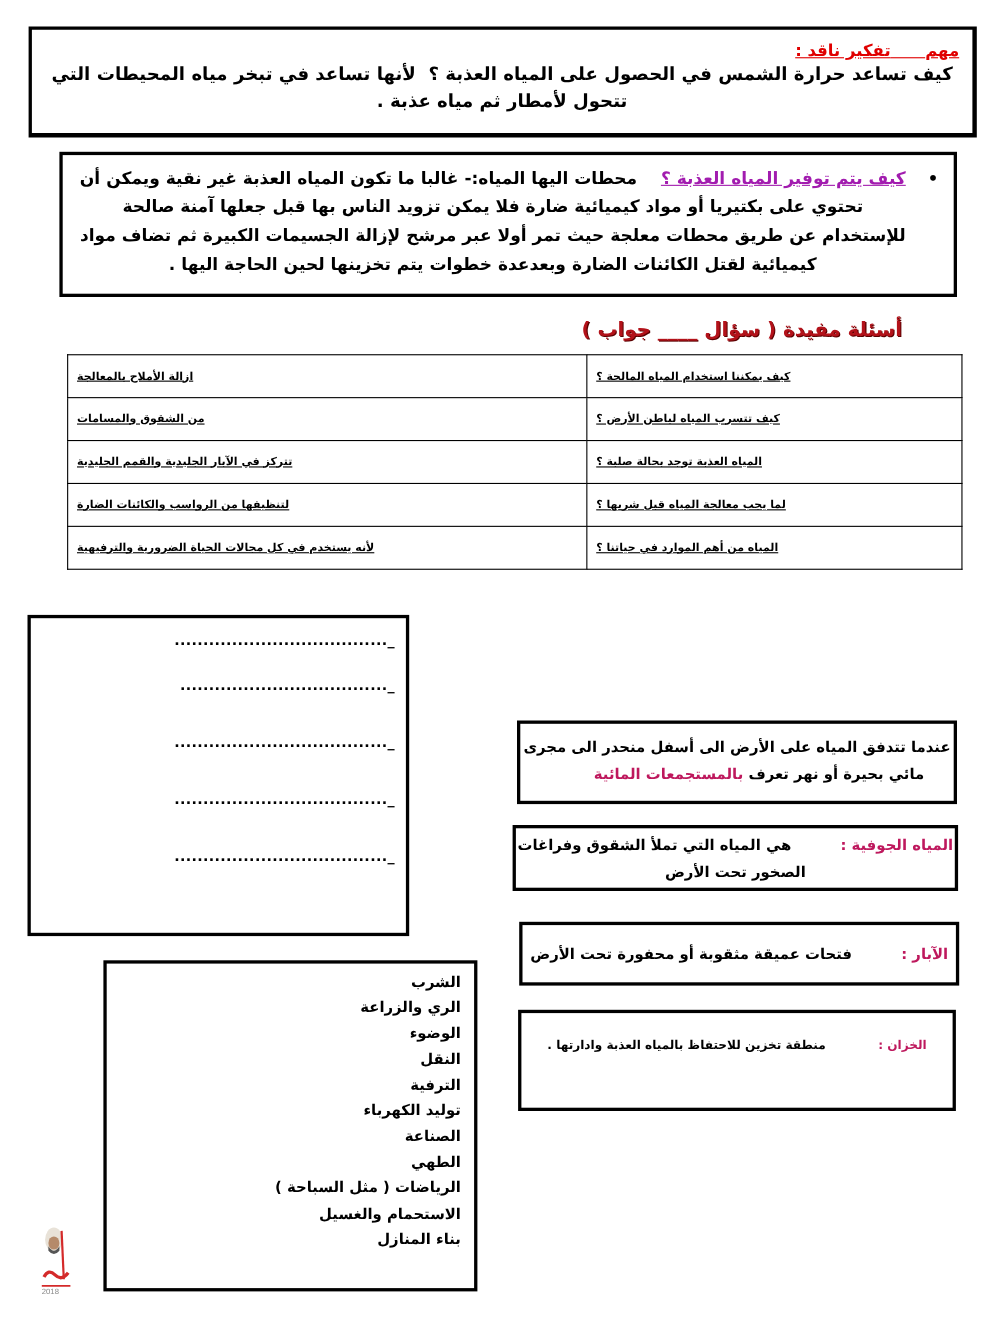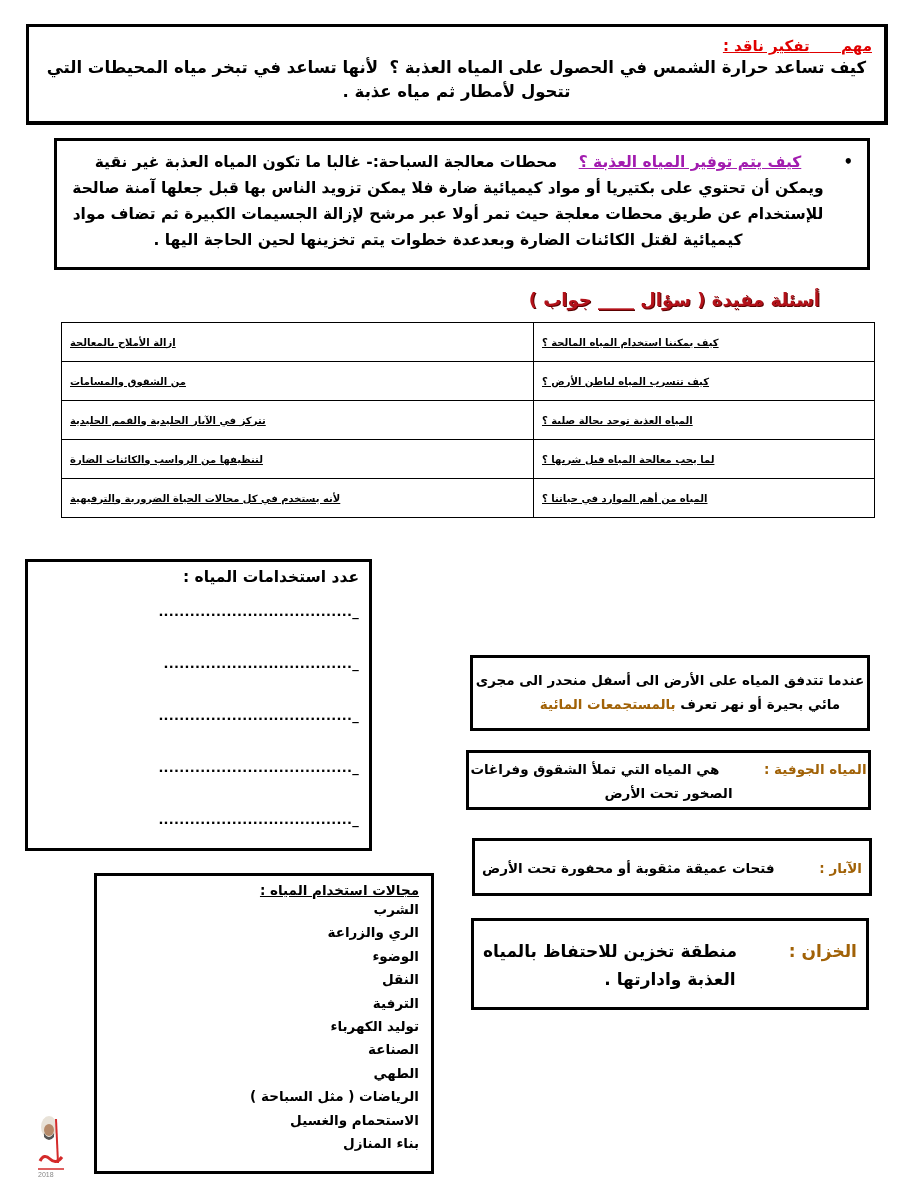--- a/index.html
+++ b/index.html
@@ -1,19 +1,19 @@
 <!DOCTYPE html>
 <html><head>
 <meta charset="utf-8">
 <style>
   html,body{margin:0;padding:0;background:#fff;}
   body{width:900px;height:1200px;position:relative;overflow:hidden;
        font-family:"DejaVu Sans","Liberation Sans",sans-serif;color:#000;}
   .box{position:absolute;border:3px solid #000;box-sizing:border-box;background:#fff;direction:rtl;}
-  .red{color:#a16207;margin-left:40px;}
+  .red{color:#be185d;margin-left:40px;}
   .dred{color:#b3121a;}
   .u{text-decoration:underline;}
 
   
   #critical{left:26px;top:24px;width:862px;height:101px;padding:10px 12px 0 12px;border-width:3px 4px 4px 3px;}
   #critical .hd{font-size:15px;font-weight:bold;color:#e00000;text-decoration:underline;}
   #critical .tx{font-size:16.5px;font-weight:bold;text-align:center;line-height:24px;margin-top:1px;}
 
   
   #treatment{left:54px;top:138px;width:816px;height:132px;padding:8px 14px 0 14px;}
@@ -34,21 +34,21 @@
   #uses .hd{font-size:15.5px;font-weight:bold;}
   #uses .line{font-size:13px;font-weight:bold;height:52px;line-height:52px;white-space:nowrap;overflow:hidden;letter-spacing:0.3px;}
   #uses .line:first-of-type{height:30px;line-height:30px;}
 
   
   .def{font-size:13.5px;font-weight:bold;text-align:center;line-height:24px;}
   #runoff{left:470px;top:655px;width:400px;height:76px;padding-top:10px;}
   #groundwater{left:466px;top:750px;width:405px;height:60px;padding-top:4px;}
   #wells{left:472px;top:838px;width:400px;height:58px;padding-top:15px;}
   #reservoir{left:471px;top:918px;width:398px;height:92px;padding-top:16px;}
-  #reservoir .def{font-size:17px;line-height:28px;}
+  #reservoir .def{font-size:11px;line-height:28px;}
 
   
   #fields{left:94px;top:873px;width:340px;height:301px;padding:6px 12px 0 10px;}
   #fields .hd{font-size:13.5px;font-weight:bold;text-decoration:underline;}
   #fields .it{font-size:13.5px;font-weight:bold;line-height:23.4px;}
 
   
   #logo{position:absolute;left:34px;top:1113px;width:36px;height:68px;}
 </style>
 </head>
@@ -62,21 +62,21 @@
   <div class="tx">
     <span>كيف تساعد حرارة الشمس في الحصول على المياه العذبة ؟</span>&nbsp;
     <span>لأنها تساعد في تبخر مياه المحيطات التي تتحول لأمطار ثم مياه عذبة .</span>
   </div>
 </div>
 
 <div id="treatment" class="box">
   <div class="body">
     <span class="bullet">•</span>
     <span class="dred u" style="color:#a21caf">كيف يتم توفير المياه العذبة ؟</span>&nbsp;&nbsp;&nbsp;
-    <span>محطات معالجة السباحة:-</span>
+    <span>محطات اليها المياه:-</span>
     <span>غالبا ما تكون المياه العذبة غير نقية ويمكن أن تحتوي على بكتيريا أو مواد كيميائية ضارة فلا يمكن تزويد الناس بها قبل جعلها آمنة صالحة للإستخدام عن طريق محطات معلجة حيث تمر أولا عبر مرشح لإزالة الجسيمات الكبيرة ثم تضاف مواد كيميائية لقتل الكائنات الضارة وبعدعدة خطوات يتم تخزينها لحين الحاجة اليها .</span>
   </div>
 </div>
 
 <div id="qa-title">أسئلة مفيدة ( سؤال ____ جواب )</div>
 
 <table id="qa-table">
   <tbody>
     <tr>
       <td class="q">كيف يمكننا استخدام المياه المالحة ؟</td>
@@ -95,21 +95,20 @@
       <td>لتنظيفها من الرواسب والكائنات الضارة</td>
     </tr>
     <tr>
       <td class="q">المياه من أهم الموارد في حياتنا ؟</td>
       <td>لأنه يستخدم في كل مجالات الحياة الضرورية والترفيهية</td>
     </tr>
   </tbody>
 </table>
 
 <div id="uses" class="box">
-  <div class="hd">عدد استخدامات المياه :</div>
   <div class="line">_.....................................</div>
   <div class="line">_....................................</div>
   <div class="line">_.....................................</div>
   <div class="line">_.....................................</div>
   <div class="line">_.....................................</div>
 </div>
 
 <div id="runoff" class="box">
   <div class="def">
     <span>عندما تتدفق المياه على الأرض الى أسفل منحدر الى مجرى مائي بحيرة أو نهر تعرف</span>
@@ -132,21 +131,20 @@
 </div>
 
 <div id="reservoir" class="box">
   <div class="def">
     <span class="red">الخزان :</span>&nbsp;
     <span>منطقة تخزين للاحتفاظ بالمياه العذبة وادارتها .</span>
   </div>
 </div>
 
 <div id="fields" class="box">
-  <div class="hd">مجالات استخدام المياه :</div>
   <div class="it">الشرب</div>
   <div class="it">الري والزراعة</div>
   <div class="it">الوضوء</div>
   <div class="it">النقل</div>
   <div class="it">الترفية</div>
   <div class="it">توليد الكهرباء</div>
   <div class="it">الصناعة</div>
   <div class="it">الطهي</div>
   <div class="it">الرياضات ( مثل السباحة )</div>
   <div class="it">الاستحمام والغسيل</div>

